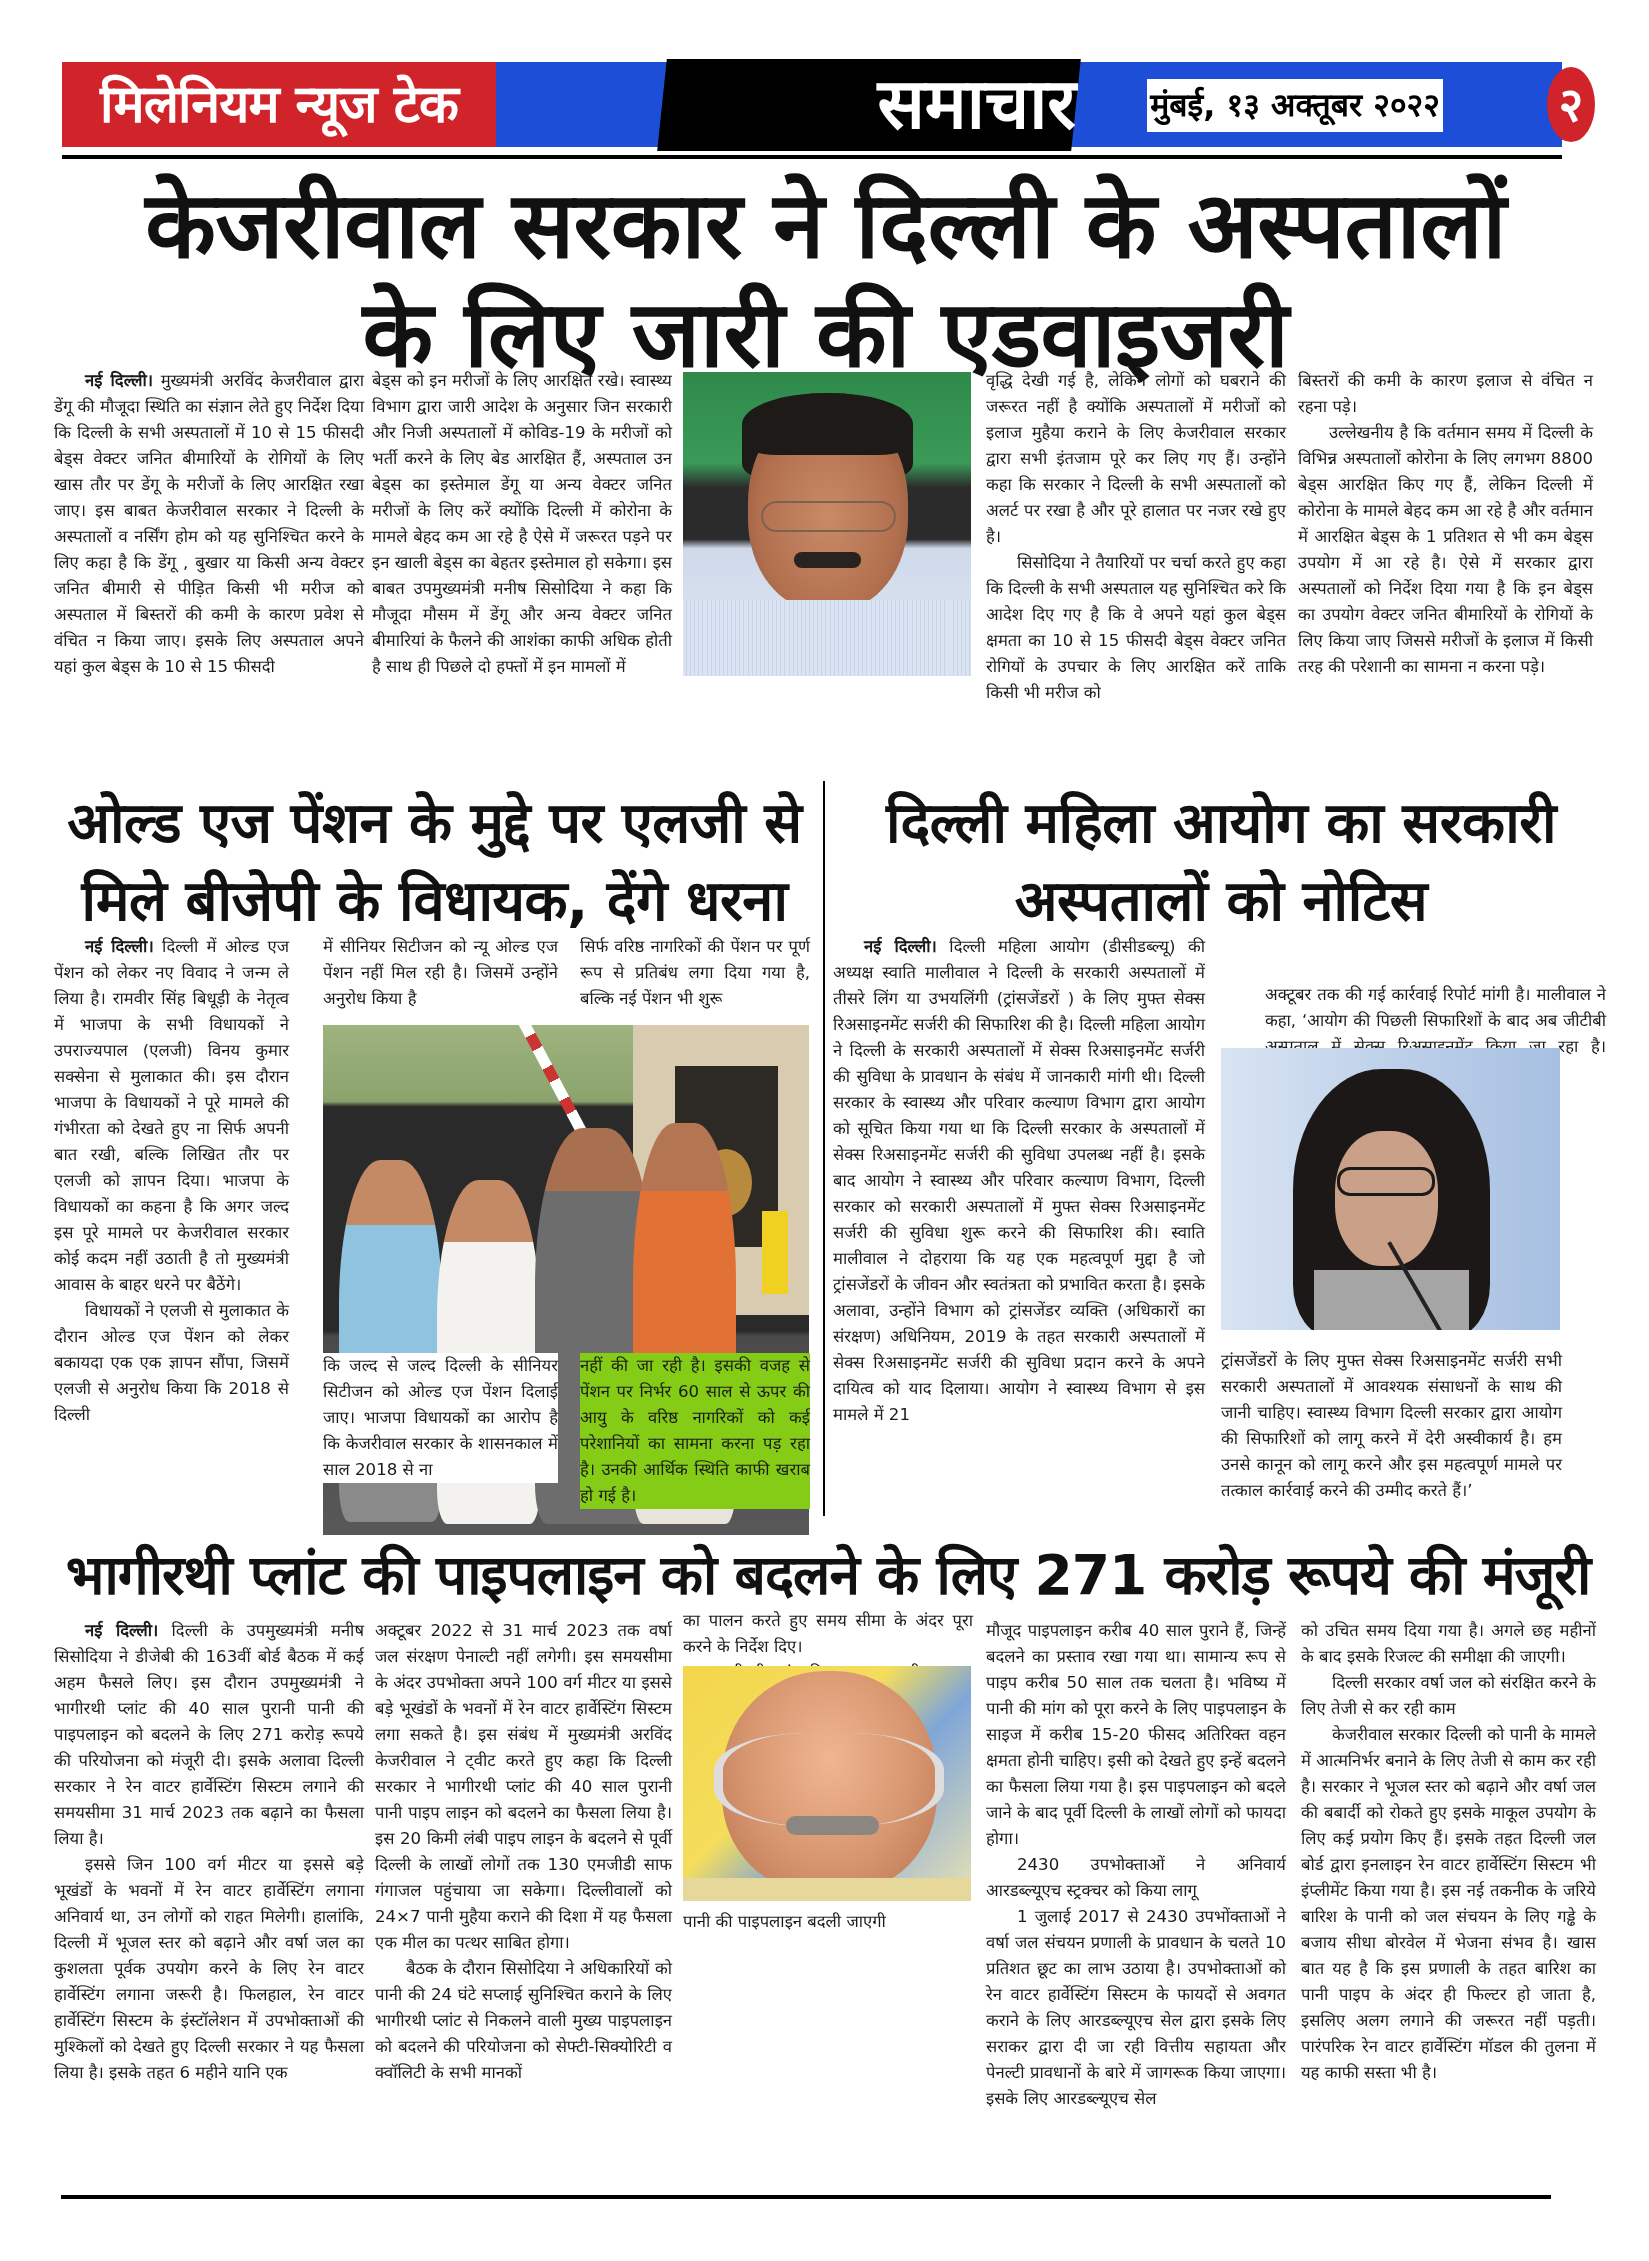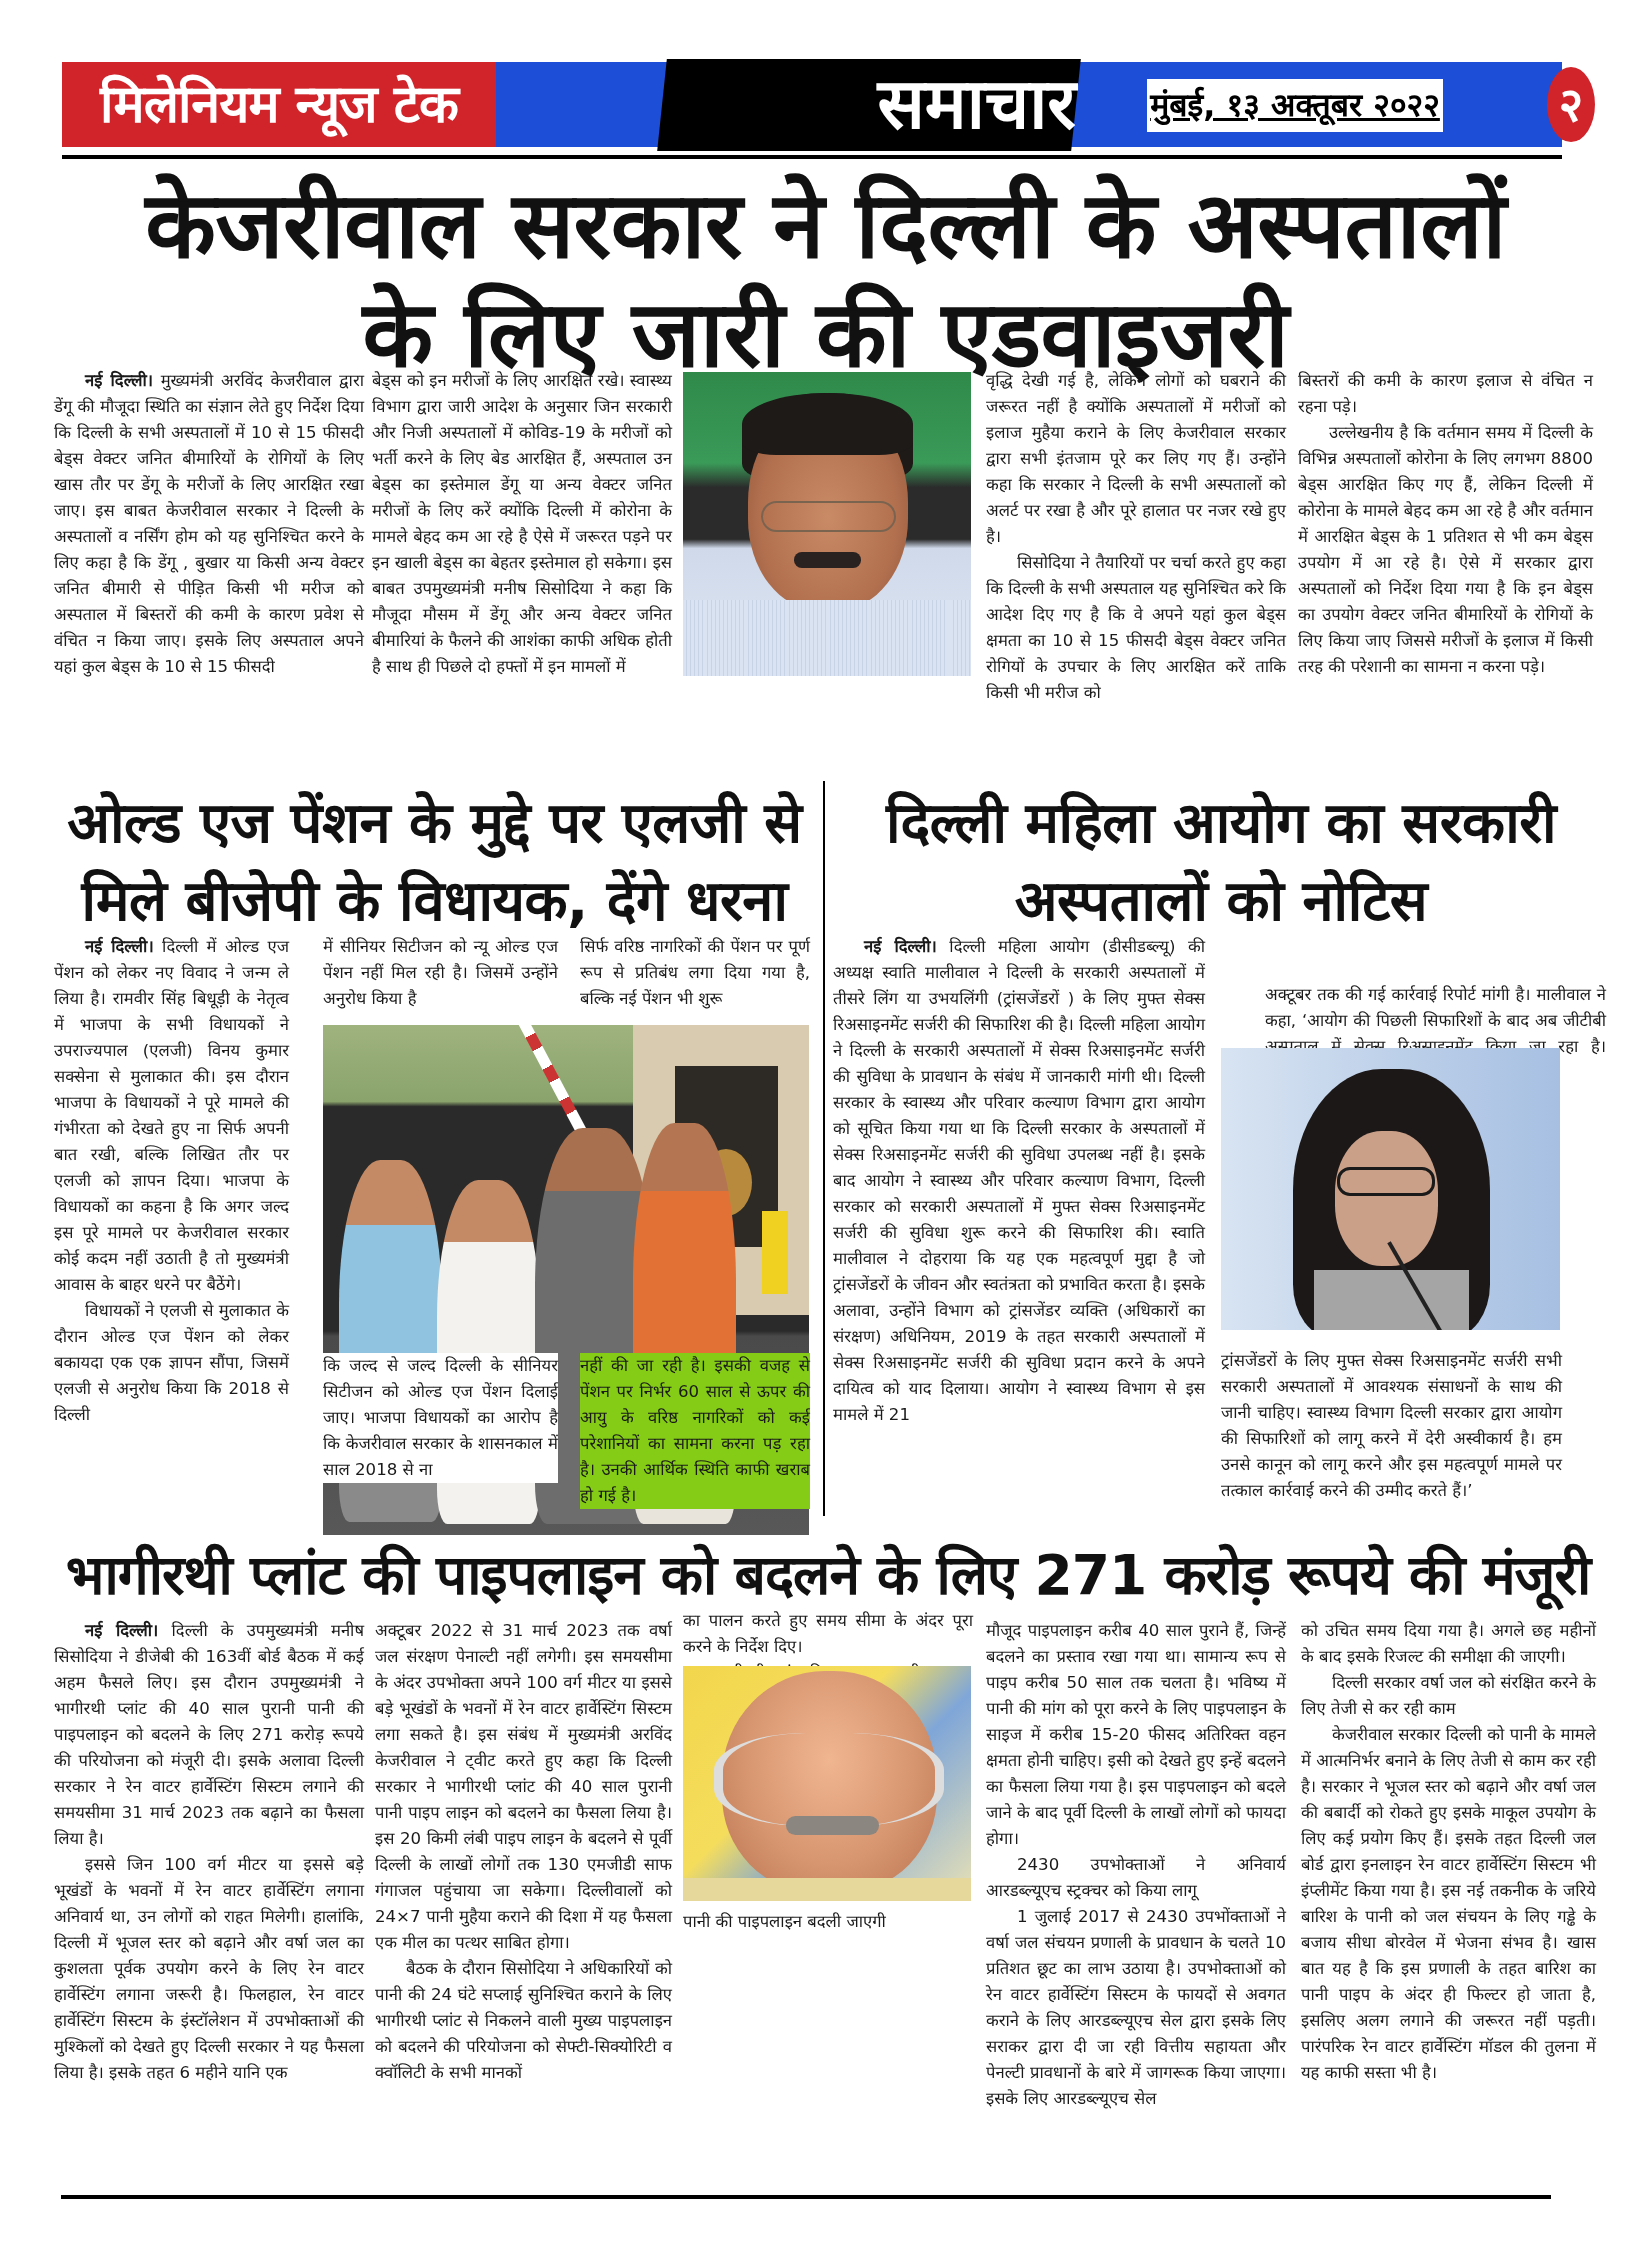--- a/index.html
+++ b/index.html
@@ -8,21 +8,21 @@
 
   
   .masthead { position: absolute; left: 62px; top: 62px; width: 1500px; height: 85px; background: #1d4ed8; }
   .brand { position: absolute; left: 0; top: 0; width: 434px; height: 85px; background: #d0232a; color: #fff;
            font-weight: bold; font-size: 52px; line-height: 85px; text-align: center; letter-spacing: -1px; }
   .section-box { position: absolute; left: 600px; top: -3.1px; width: 414px; height: 92px; background: #000;
                  transform: skewX(-6deg); }
   .section-label { position: absolute; left: 600px; top: 0; width: 414px; height: 85px; color: #fff; font-weight: bold;
                    font-size: 70px; line-height: 85px; text-align: right; }
   .dateline { position: absolute; left: 1085px; top: 16.6px; width: 296px; height: 53px; background: #fff; color: #000;
-              font-weight: bold; font-size: 32px; line-height: 53px; text-align: center; text-decoration: underline; }
+              font-weight: bold; font-size: 32px; line-height: 53px; text-align: center; }
   .page-no { position: absolute; left: 1485px; top: 5.2px; width: 48px; height: 75px; background: #d0232a; color: #fff;
              border-radius: 50%; font-weight: bold; font-size: 47px; line-height: 75px; text-align: center; }
   .rule { position: absolute; left: 62px; width: 1500px; background: #000; }
 
   
   .h-main { position: absolute; left: 52px; top: 171px; width: 1547px; text-align: center; font-weight: bold;
             font-size: 92px; line-height: 109px; letter-spacing: -0.5px; }
   .h2 { position: absolute; font-weight: bold; font-size: 56px; line-height: 78px; text-align: center; letter-spacing: -0.5px; }
   .h-bottom { position: absolute; left: 52px; top: 1539px; width: 1552px; text-align: center; font-weight: bold;
               font-size: 55px; line-height: 72px; letter-spacing: -1px; }

